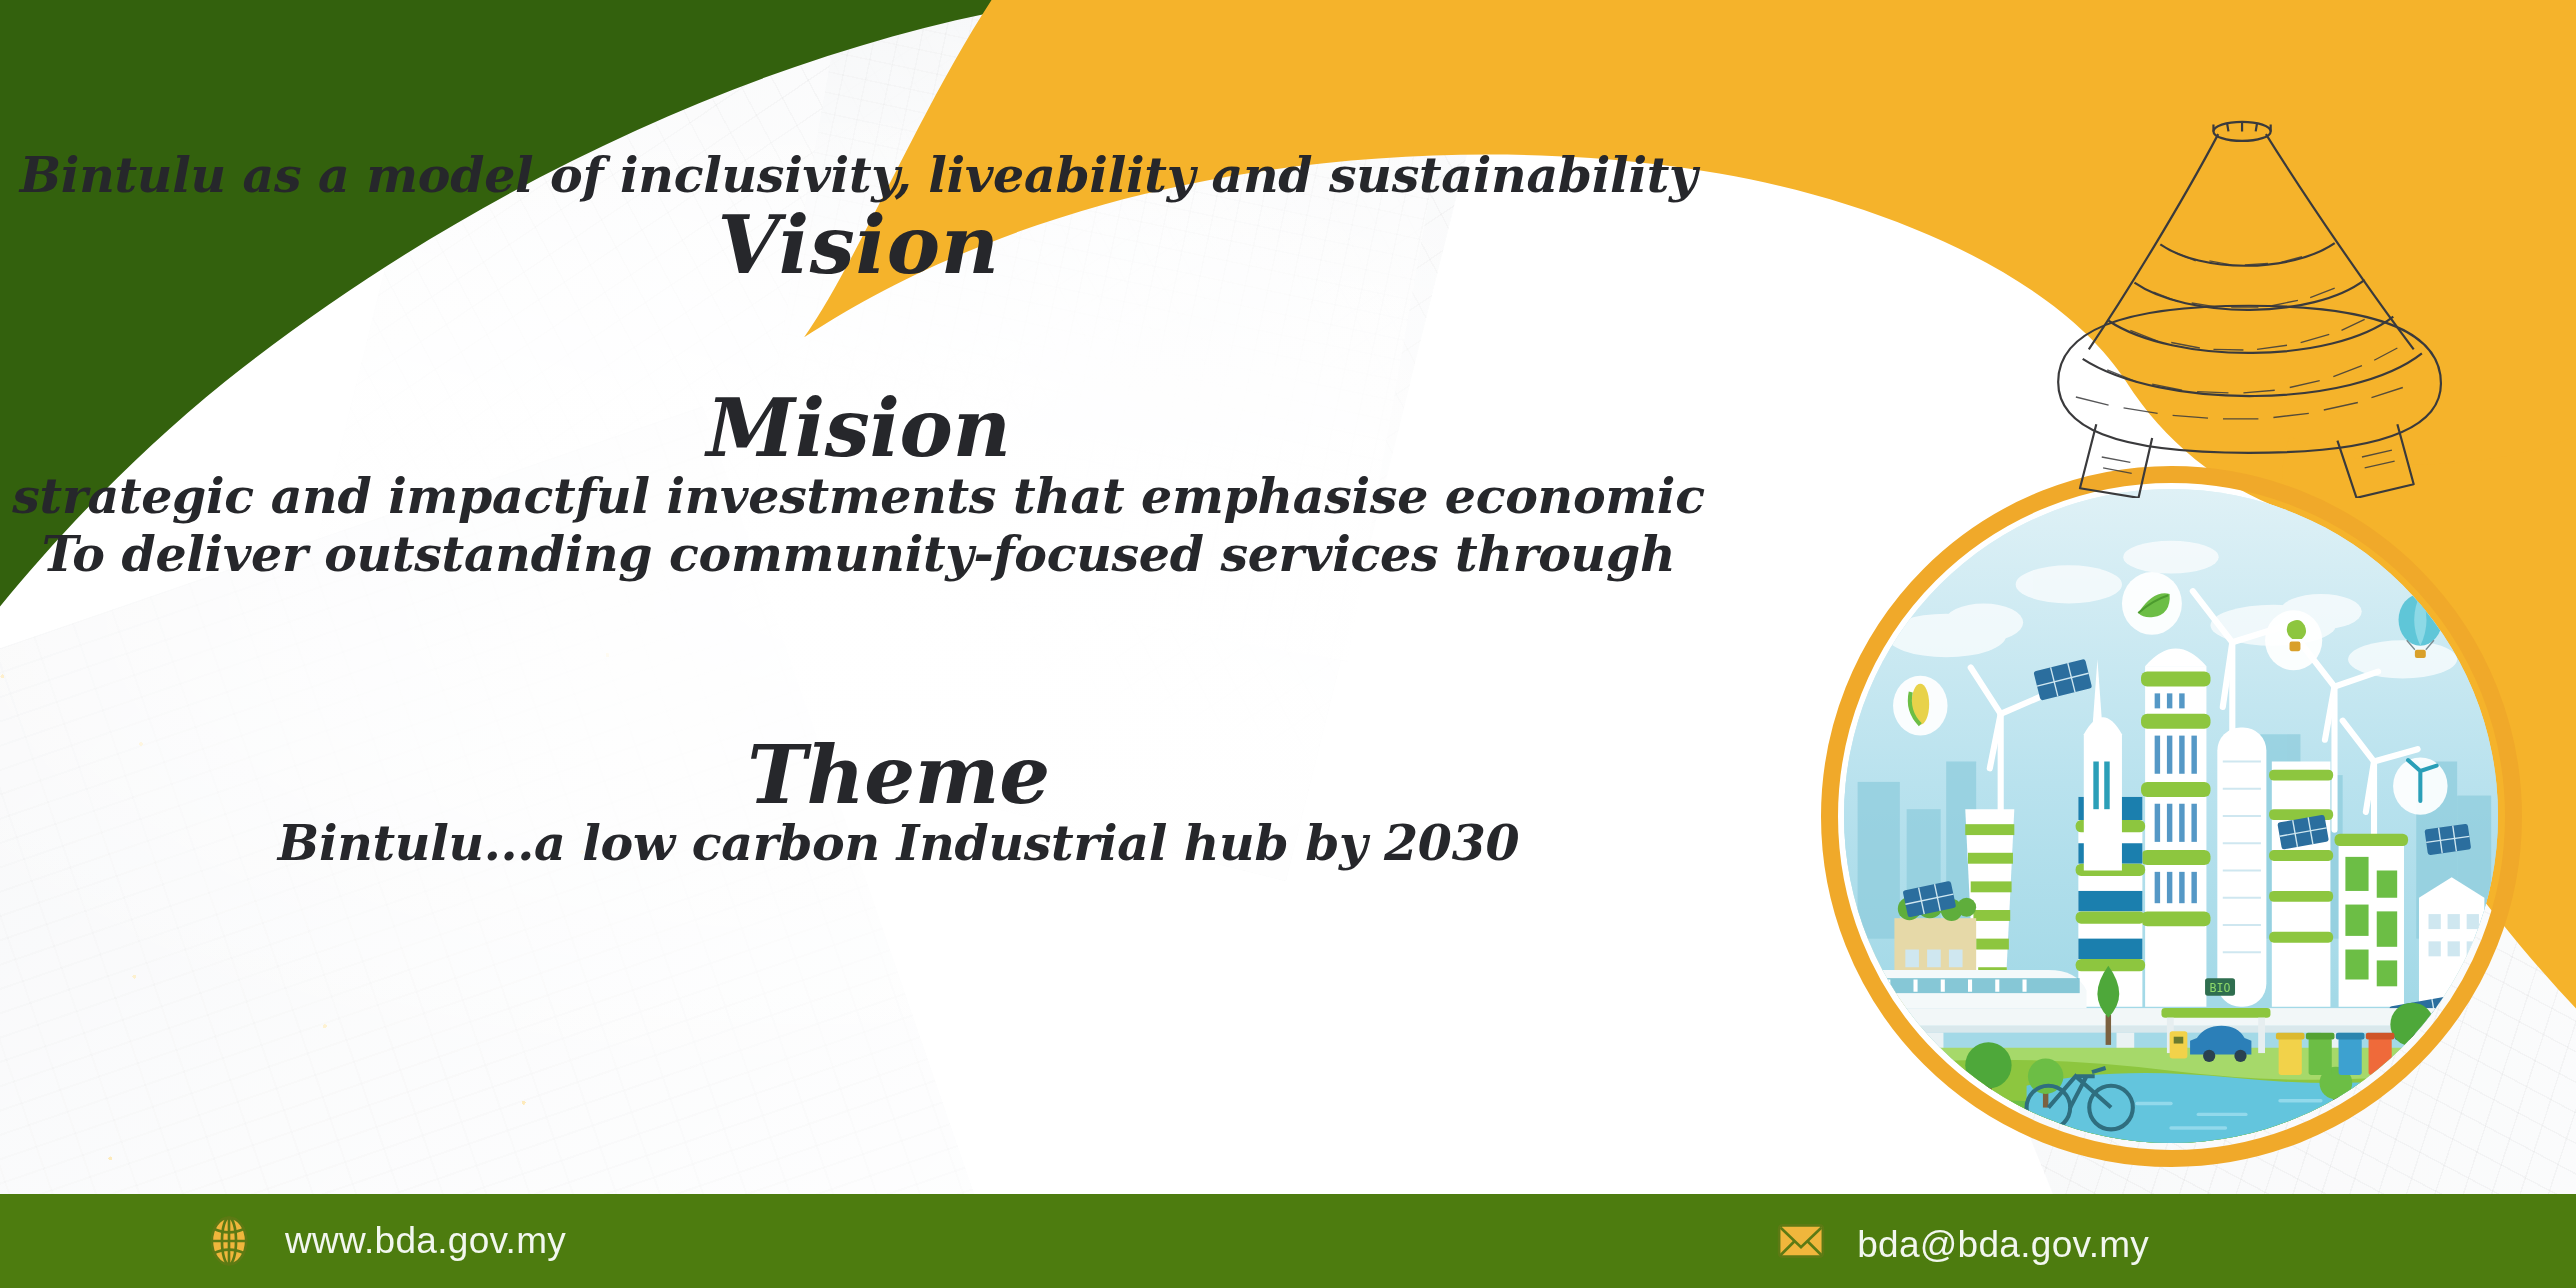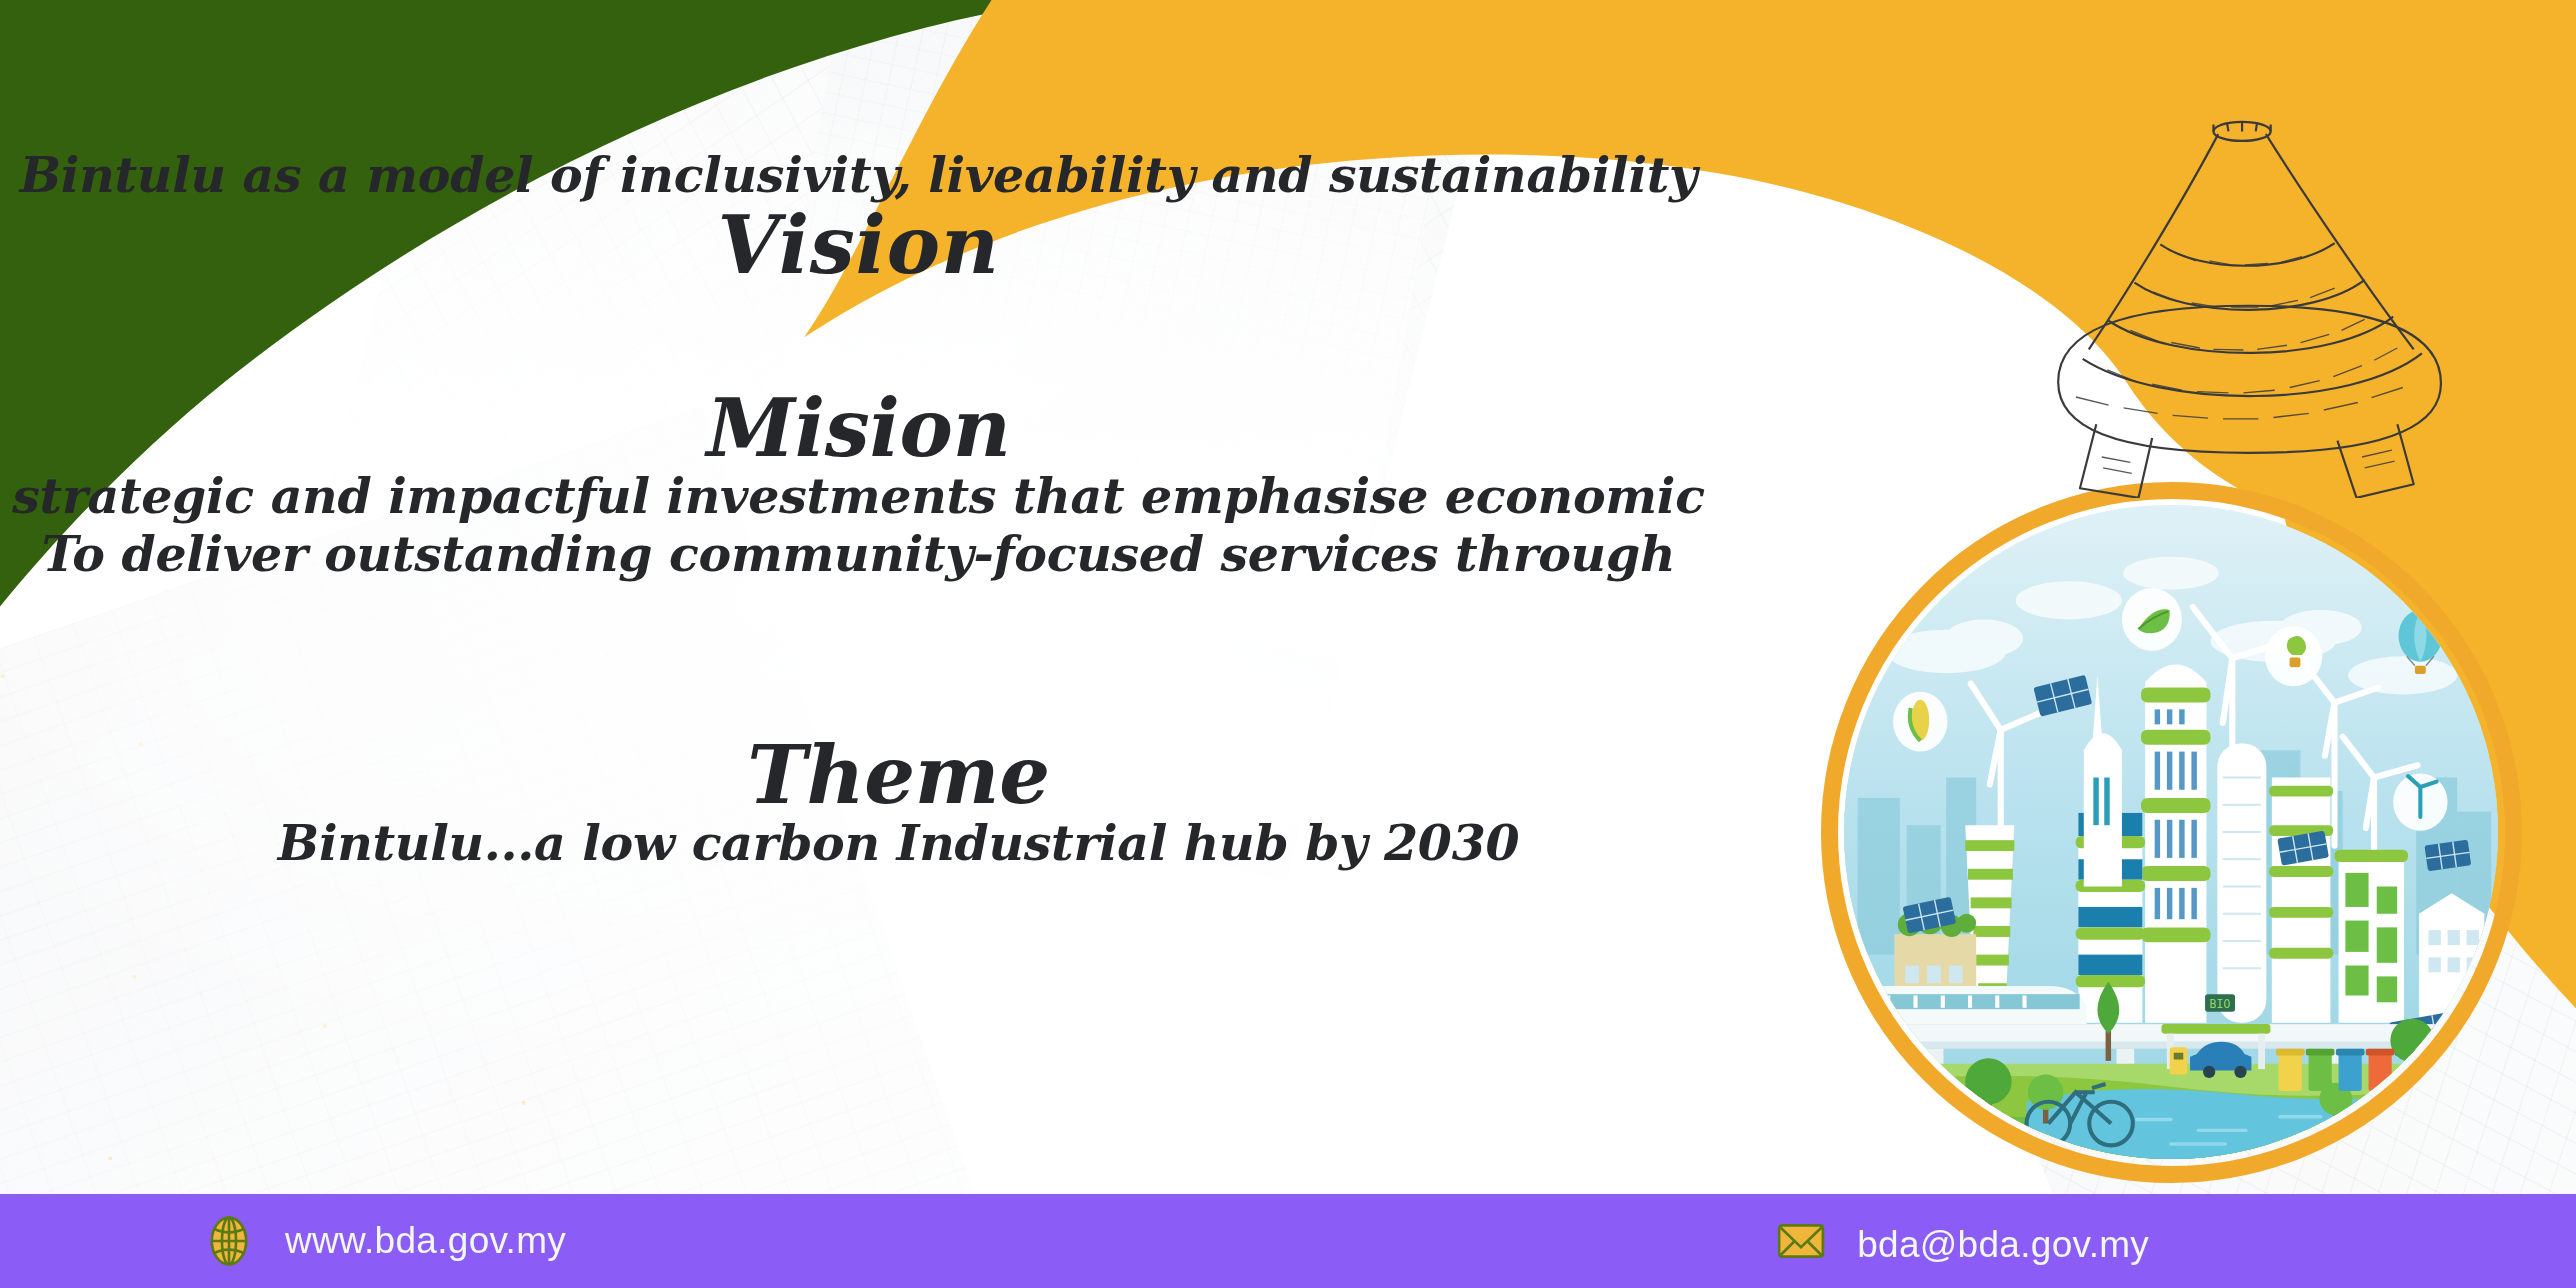--- a/index.html
+++ b/index.html
@@ -116,21 +116,21 @@
   .blk{position:absolute;width:100%;}
 
   #vision-block{top:147px;}
   #mission-block{top:388px;}
   #theme-block{top:735px;margin-left:40px;}
 
   .heading-vision{letter-spacing:0.7px;}
 
   
   #city-medallion{
-    position:absolute;left:1821px;top:482px;width:701px;height:701px;
+    position:absolute;left:1821px;top:466px;width:701px;height:701px;
     z-index:7;
   }
   #city-medallion .ring{
     position:absolute;inset:0;border-radius:50%;
     border:17.7px solid #f0a92a;
     box-sizing:border-box;
   }
   #city-medallion .clipcircle{
     position:absolute;left:23px;top:23px;width:654px;height:654px;
     border-radius:50%;overflow:hidden;
@@ -140,21 +140,21 @@
 
   
   #landmark{
     position:absolute;left:1956px;top:89px;width:613px;height:409px;z-index:8;
   }
   #landmark svg{display:block;width:613px;height:409px;}
 
   
   #footer{
     position:absolute;left:0;top:1194px;width:2576px;height:94px;
-    background:#8b5cf6;z-index:10;
+    background:#4d7c0f;z-index:10;
     display:flex;align-items:center;
   }
   .foot-item{display:flex;align-items:center;}
   .foot-web{margin-left:204px;}
   .foot-mail{margin-left:1210px;align-items:flex-end;}
   .foot-text{
     color:#f2f7ef;font-size:37px;letter-spacing:0.3px;
     font-family:"Liberation Sans",sans-serif;
     margin-left:31px;white-space:nowrap;
   }

